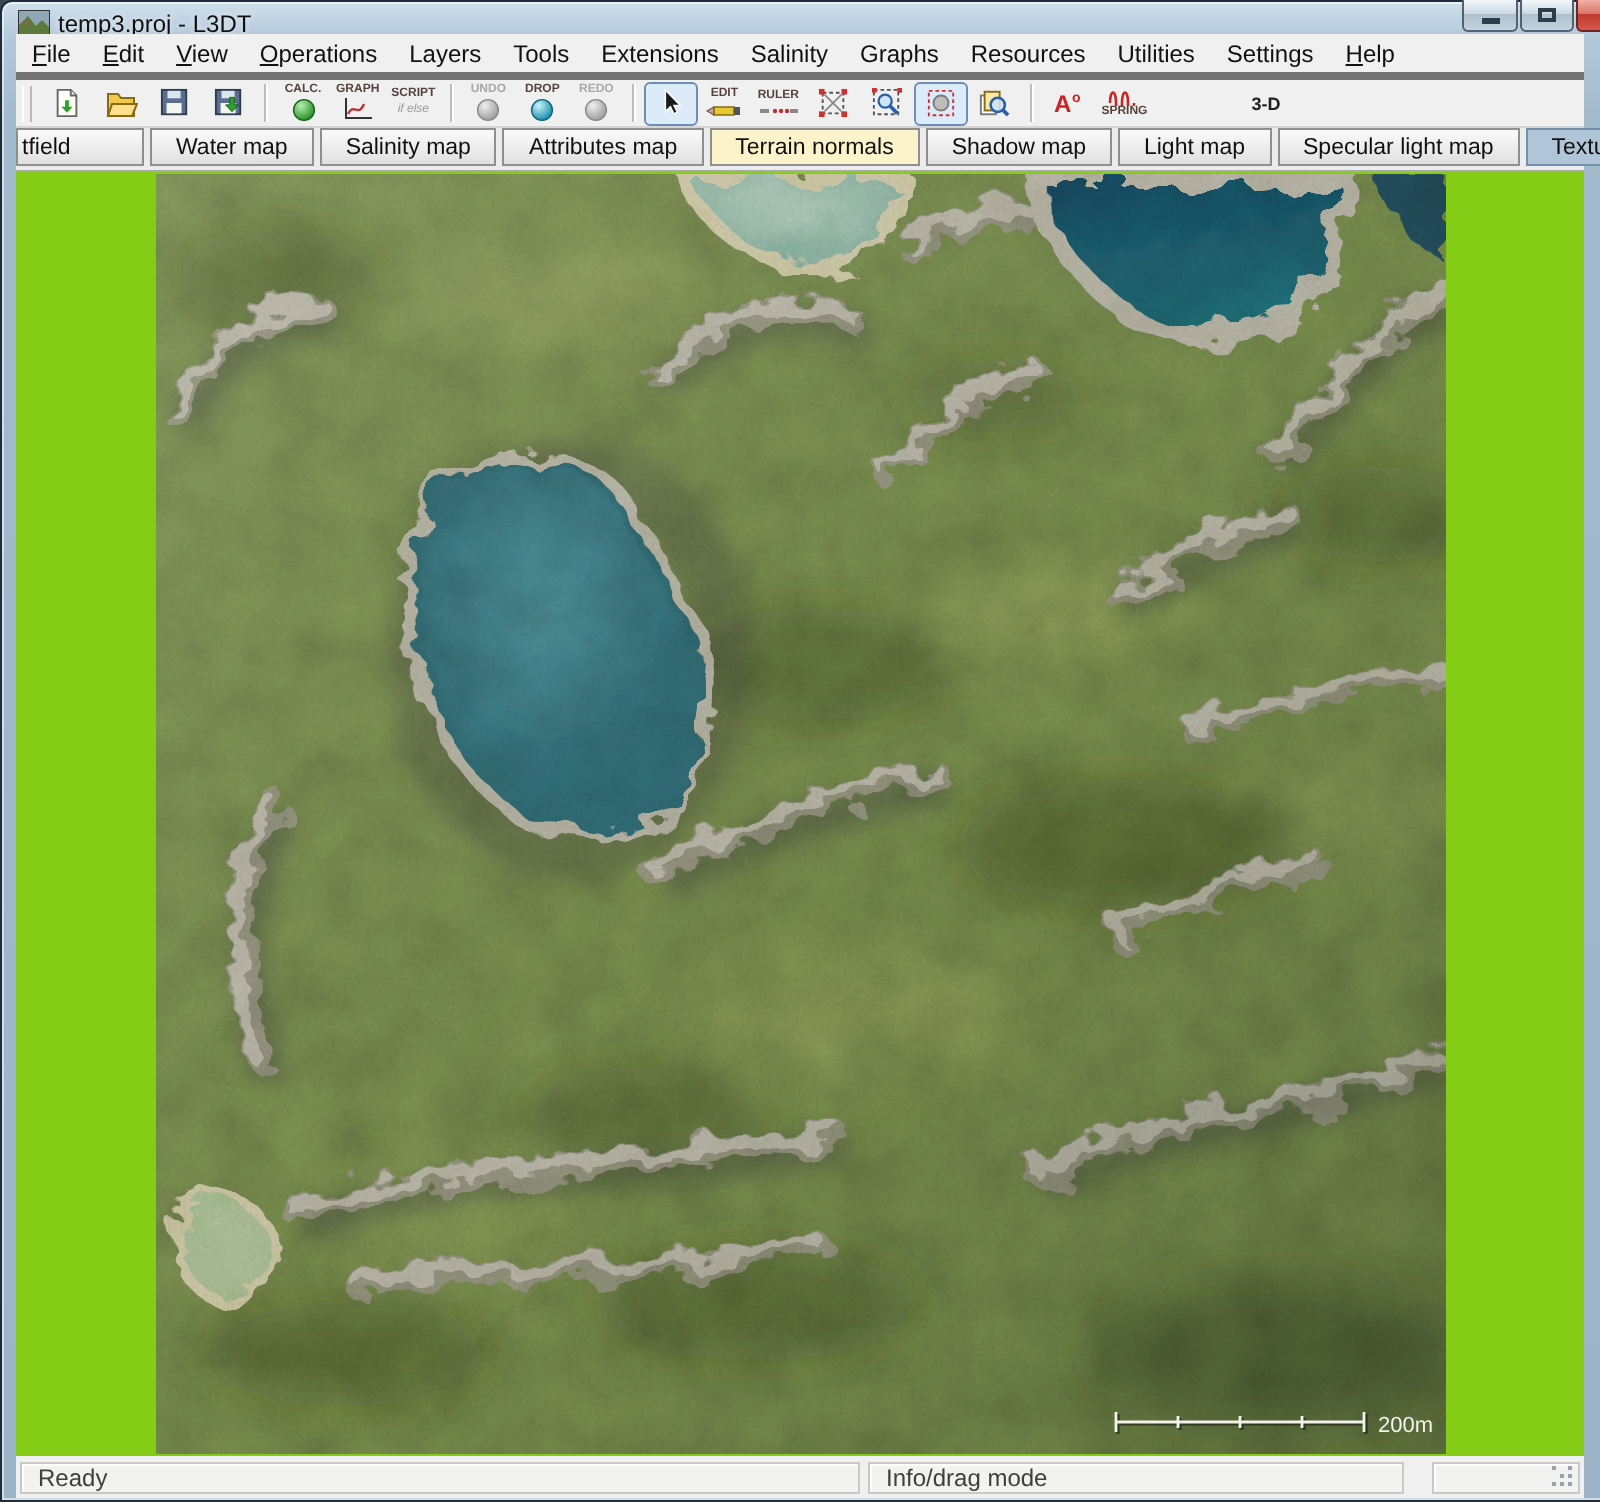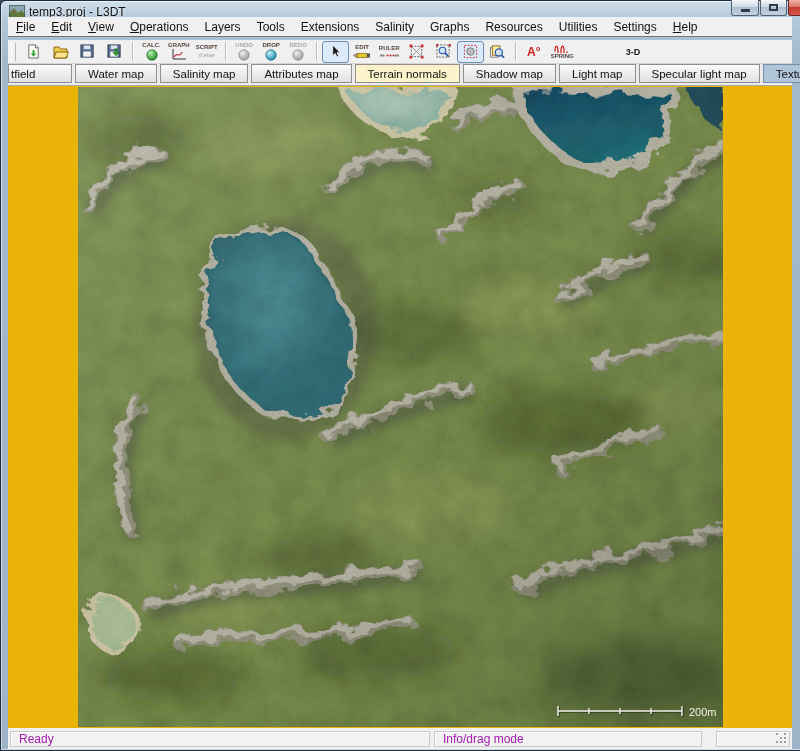--- a/index.html
+++ b/index.html
@@ -15,21 +15,21 @@
   .wbtn{height:16px;border:1px solid #51616f;border-top:none;border-radius:0 0 3px 3px;
     background:linear-gradient(180deg,#f4f8fb,#cdd9e4 45%,#aebfcd 46%,#c3d2de);
     display:flex;align-items:center;justify-content:center;color:#3a4a57;font-size:9px;margin-left:1px;box-sizing:border-box;}
   #btn-min{width:28px;} #btn-max{width:27px;}
   #btn-close{width:34px;border-color:#6e2420;color:#fff;font-weight:bold;font-size:10px;
     background:linear-gradient(180deg,#f0b0a6,#d9766b 45%,#c0392e 46%,#d4564a);}
   .glyph-min{display:block;width:9px;height:3px;background:#2e3d4a;margin-top:6px;}
   .glyph-max{display:block;width:9px;height:7px;border:2px solid #2e3d4a;box-sizing:border-box;background:transparent;}
   
   #menubar{position:absolute;left:8px;top:17px;width:784px;height:19px;background:#f0f0f0;
-    border-bottom:1px solid #737373;display:flex;align-items:center;font-size:12px;color:#111;}
+    border-bottom:6px solid #737373;display:flex;align-items:center;font-size:12px;color:#111;}
   .mi{padding:0 8px;line-height:18px;}
   .mi u{text-decoration:underline;}
   #toolbar{position:absolute;left:8px;top:40px;width:784px;height:24px;background:#f0f0f0;
     border-bottom:1px solid #d5d5d5;display:flex;align-items:center;padding-left:2px;box-sizing:border-box;}
   #tb-grip{width:3px;height:18px;border-left:1px solid #fff;border-right:1px solid #b9b9b9;margin:0 4px 0 1px;}
   .tb{height:22px;min-width:27px;border:1px solid transparent;background:transparent;padding:0 2px;margin:0;
     display:flex;flex-direction:column;align-items:center;justify-content:center;gap:0;font-family:"Liberation Sans",sans-serif;}
   .tb .lbl{font-size:6px;font-weight:bold;color:#55433c;line-height:7px;letter-spacing:0;}
   .tb .sub{font-size:6px;color:#9a9a9a;font-style:italic;line-height:8px;}
   .tb.disabled .lbl{color:#a8a8a8;}
@@ -39,25 +39,25 @@
   .tsep{width:1px;height:19px;background:#bdbdbd;border-right:1px solid #fff;margin:0 4px;}
   
   #tabbar{position:absolute;left:8px;top:64px;width:784px;height:21px;background:#ececec;
     display:flex;align-items:flex-start;}
   .tab{height:19px;box-sizing:border-box;border:1px solid #8f8f8f;background:linear-gradient(180deg,#fafafa,#e0e0e0);
     font-size:11.5px;color:#111;display:flex;align-items:center;padding:0 12px;margin-right:3px;white-space:nowrap;}
   .tab.clip{width:64px;min-width:64px;padding:0 2px;overflow:hidden;}
   .tab.hl{background:#fcf3cb;}
   .tab.sel{background:#b1c5d9;border-color:#7490ad;}
   
-  #client{position:absolute;left:8px;top:85px;width:784px;height:643px;background:#eab308;border-top:1px solid #a9a9a9;box-sizing:border-box;}
+  #client{position:absolute;left:8px;top:85px;width:784px;height:643px;background:#84cc16;border-top:1px solid #a9a9a9;box-sizing:border-box;}
   #map{position:absolute;left:70px;top:1px;width:645px;height:640px;display:block;}
   
   #statusbar{position:absolute;left:8px;top:728px;width:784px;height:21px;background:#f0f0f0;
-    display:flex;align-items:center;font-size:12px;color:#a21caf;padding:0 2px;box-sizing:border-box;}
+    display:flex;align-items:center;font-size:12px;color:#404040;padding:0 2px;box-sizing:border-box;}
   .spanel{height:16px;border:1px solid #c9c9c9;box-shadow:inset 1px 1px 0 rgba(255,255,255,.8);
     background:#f2f2f1;display:flex;align-items:center;padding:0 8px;box-sizing:border-box;}
   #sp-ready{width:420px;margin-right:4px;}
   #sp-mode{width:268px;margin-right:14px;}
   #sp-right{flex:1;position:relative;}
   #grip{position:absolute;right:1px;bottom:1px;width:12px;height:12px;}
   #grip::before{content:"";position:absolute;left:0;top:0;width:2px;height:2px;background:#98a2ac;
     box-shadow:8px 0 #98a2ac, 4px 4px #98a2ac, 8px 4px #98a2ac, 0 8px #98a2ac, 4px 8px #98a2ac, 8px 8px #98a2ac;}
 </style>
 </head>

